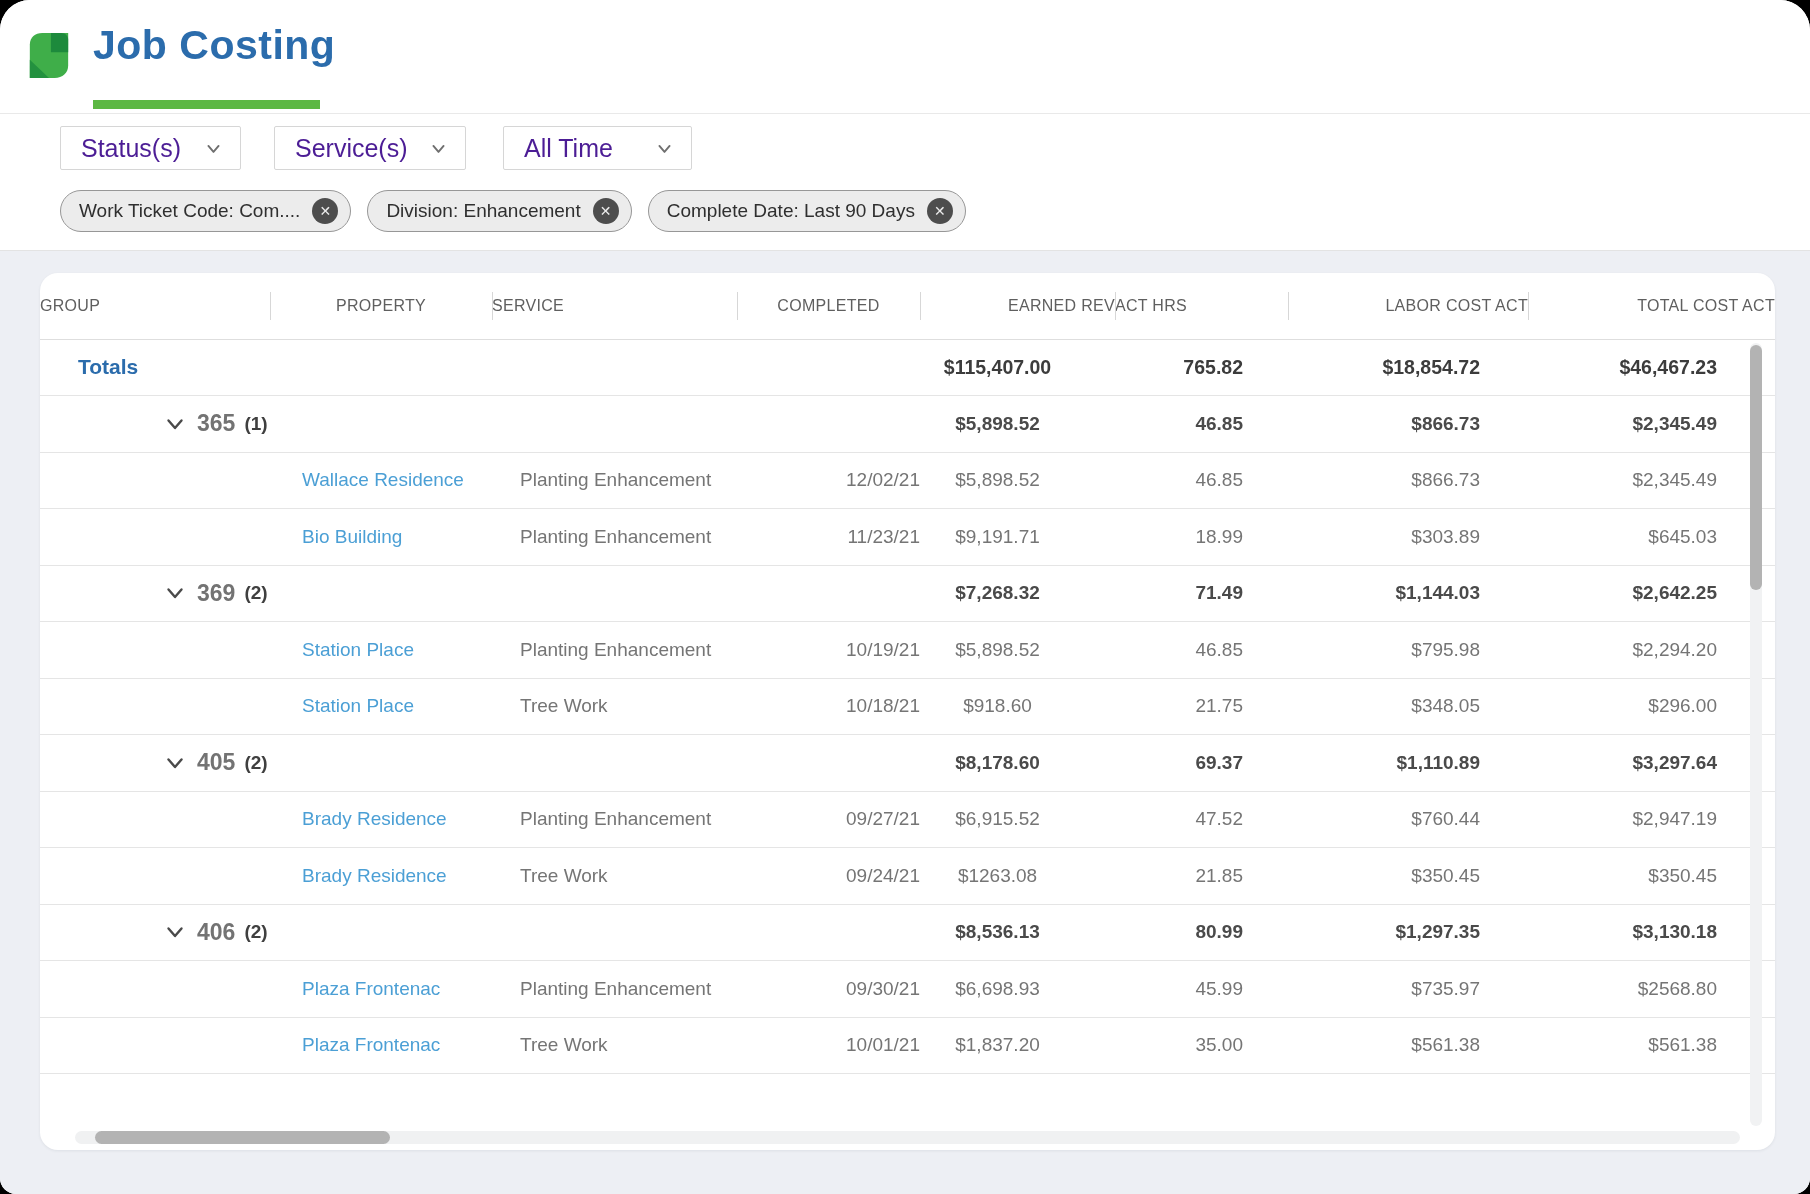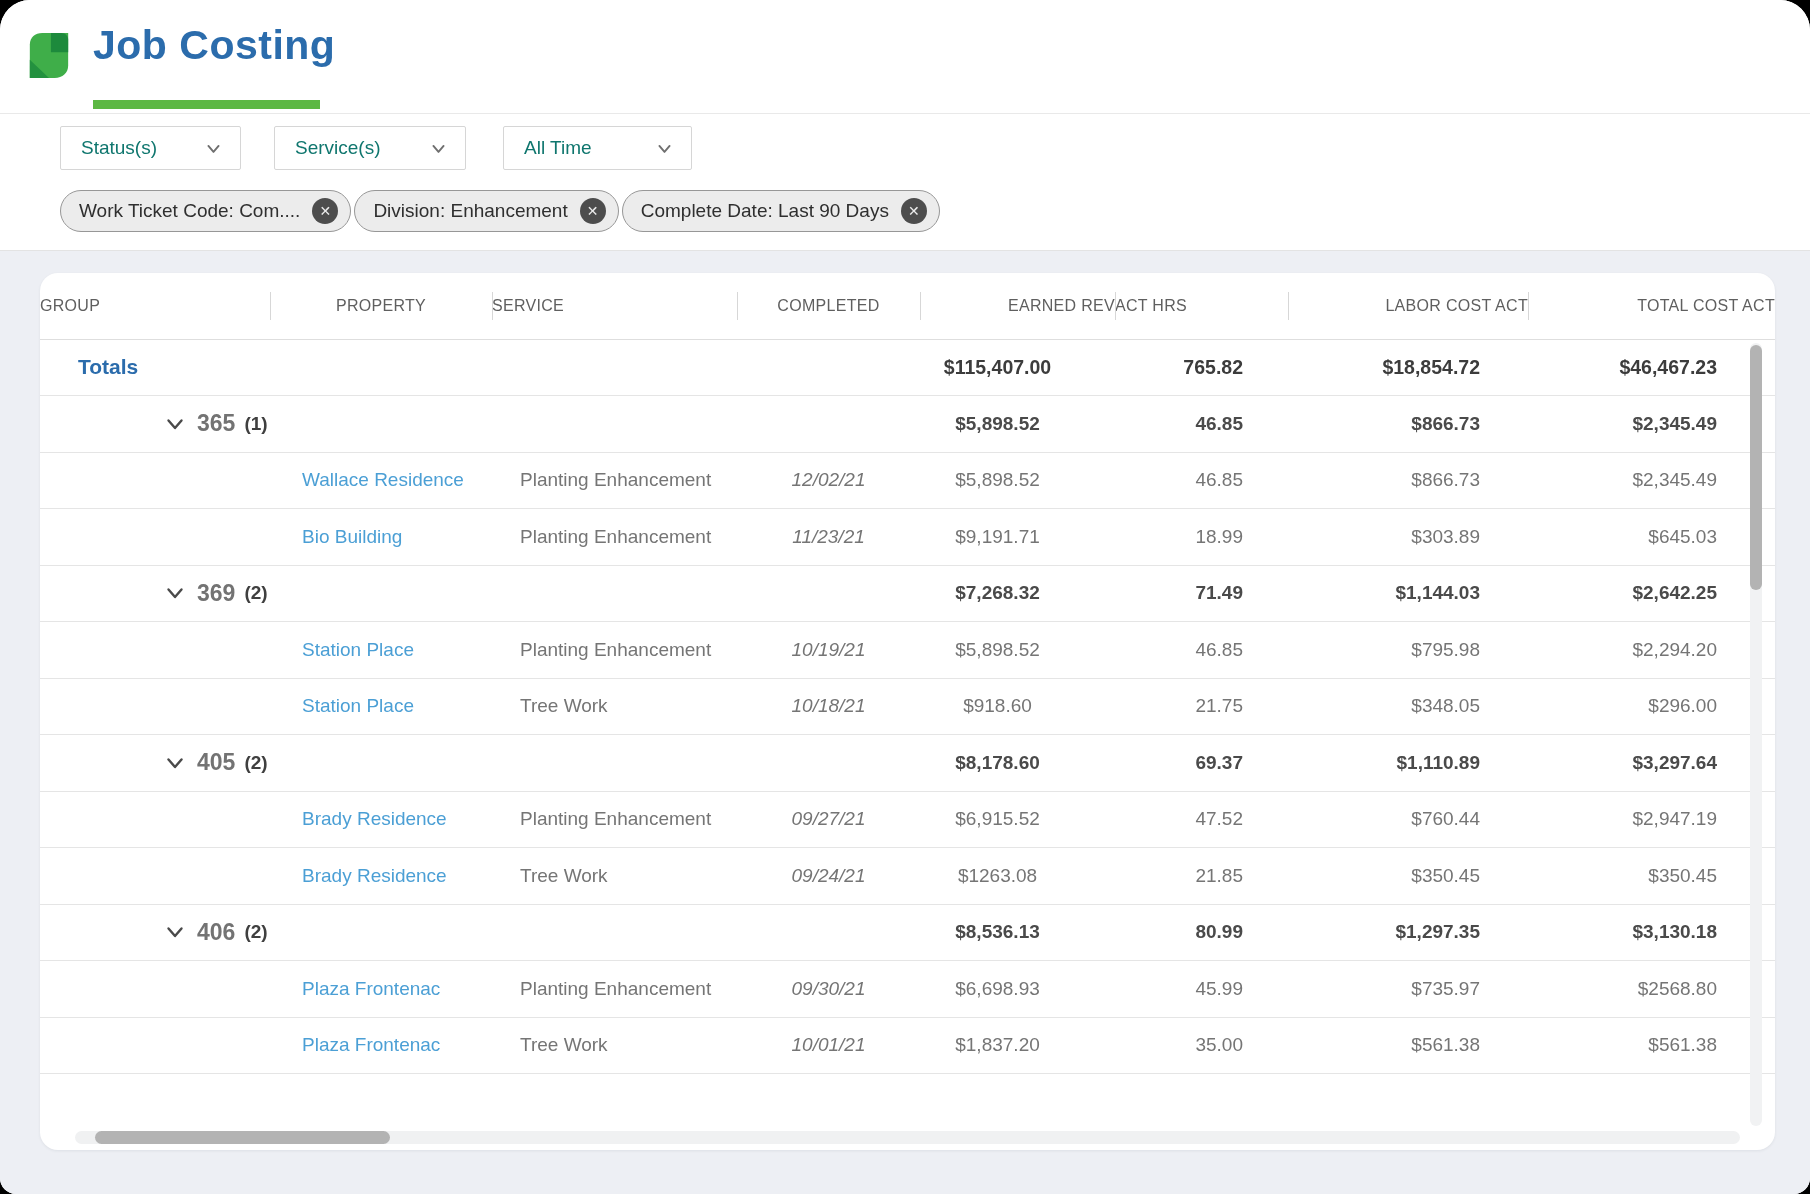--- a/index.html
+++ b/index.html
@@ -33,23 +33,23 @@
   .filter-bar{background:#fff;padding:12px 0 18px 60px;border-bottom:1px solid #e3e3e3;}
   .dropdown-row{display:flex;gap:33px;margin-bottom:20px;}
   .dropdown{
     display:flex;align-items:center;justify-content:space-between;
     height:44px;border:1px solid #d6d6d6;background:#fff;border-radius:2px;
     padding:0 18px 0 20px;box-sizing:border-box;cursor:pointer;
   }
   .dd-status{width:181px;}
   .dd-service{width:192px;}
   .dd-date{width:189px;margin-left:4px;}
-  .dropdown .dd-label{font-size:19px;color:#0f766e;}
+  .dropdown .dd-label{font-size:25px;color:#4c1d95;}
   .chev{width:17px;height:17px;flex:0 0 auto;margin-left:14px;}
-  .chip-row{display:flex;gap:3px;}
+  .chip-row{display:flex;gap:16px;}
   .chip{
     display:flex;align-items:center;height:42px;border-radius:22px;
     background:#ececec;border:1.5px solid #979797;
     padding:0 12px 0 18px;box-sizing:border-box;cursor:pointer;
   }
   .chip-label{font-size:19px;color:#2f2f2f;margin-right:12px;white-space:nowrap;}
   .chip-x{
     width:26px;height:26px;border-radius:50%;background:#4d4d4d;
     color:#ececec;display:flex;align-items:center;justify-content:center;
     font-size:14px;font-weight:bold;cursor:pointer;flex:0 0 auto;
@@ -99,21 +99,21 @@
   tr.group-row td{font-weight:bold;color:#4a4a4a;}
   .group-cell{display:flex;align-items:center;padding-left:125px;cursor:pointer;}
   .group-cell svg{width:20px;height:20px;margin-right:12px;flex:0 0 auto;}
   .group-id{font-size:23px;color:#737373;}
   .group-count{font-size:19px;color:#3f3f3f;margin-left:9px;}
   tr.detail-row td{color:#757575;font-weight:normal;}
   td.c-prop .prop-link{
     color:var(--link-blue,#4b9fd5);padding-left:32px;cursor:pointer;display:inline-block;
   }
   td.c-serv span{padding-left:28px;display:inline-block;}
-  td.c-comp{text-align:center;font-style:italic;}
+  td.c-comp{text-align:right;}
   
   .vscroll-track{
     position:absolute;right:13px;top:70px;bottom:24px;width:12px;
     background:#f1f2f3;border-radius:6px;
   }
   .vscroll-thumb{
     position:absolute;left:0;top:2px;width:12px;height:245px;
     background:#b3b3b3;border-radius:6px;cursor:pointer;
   }
   .hscroll-track{

